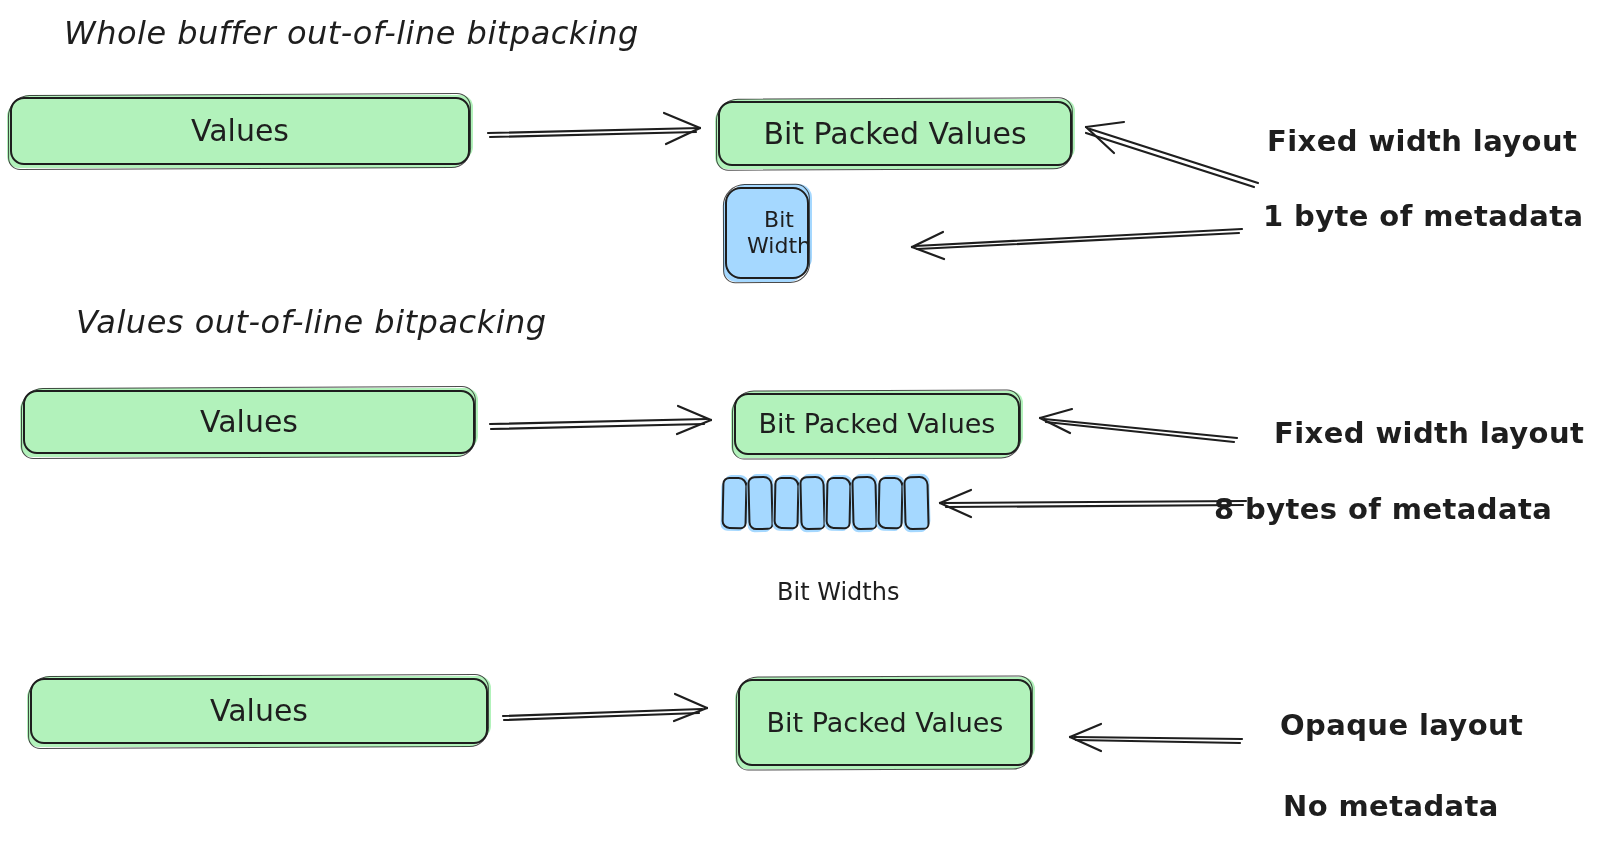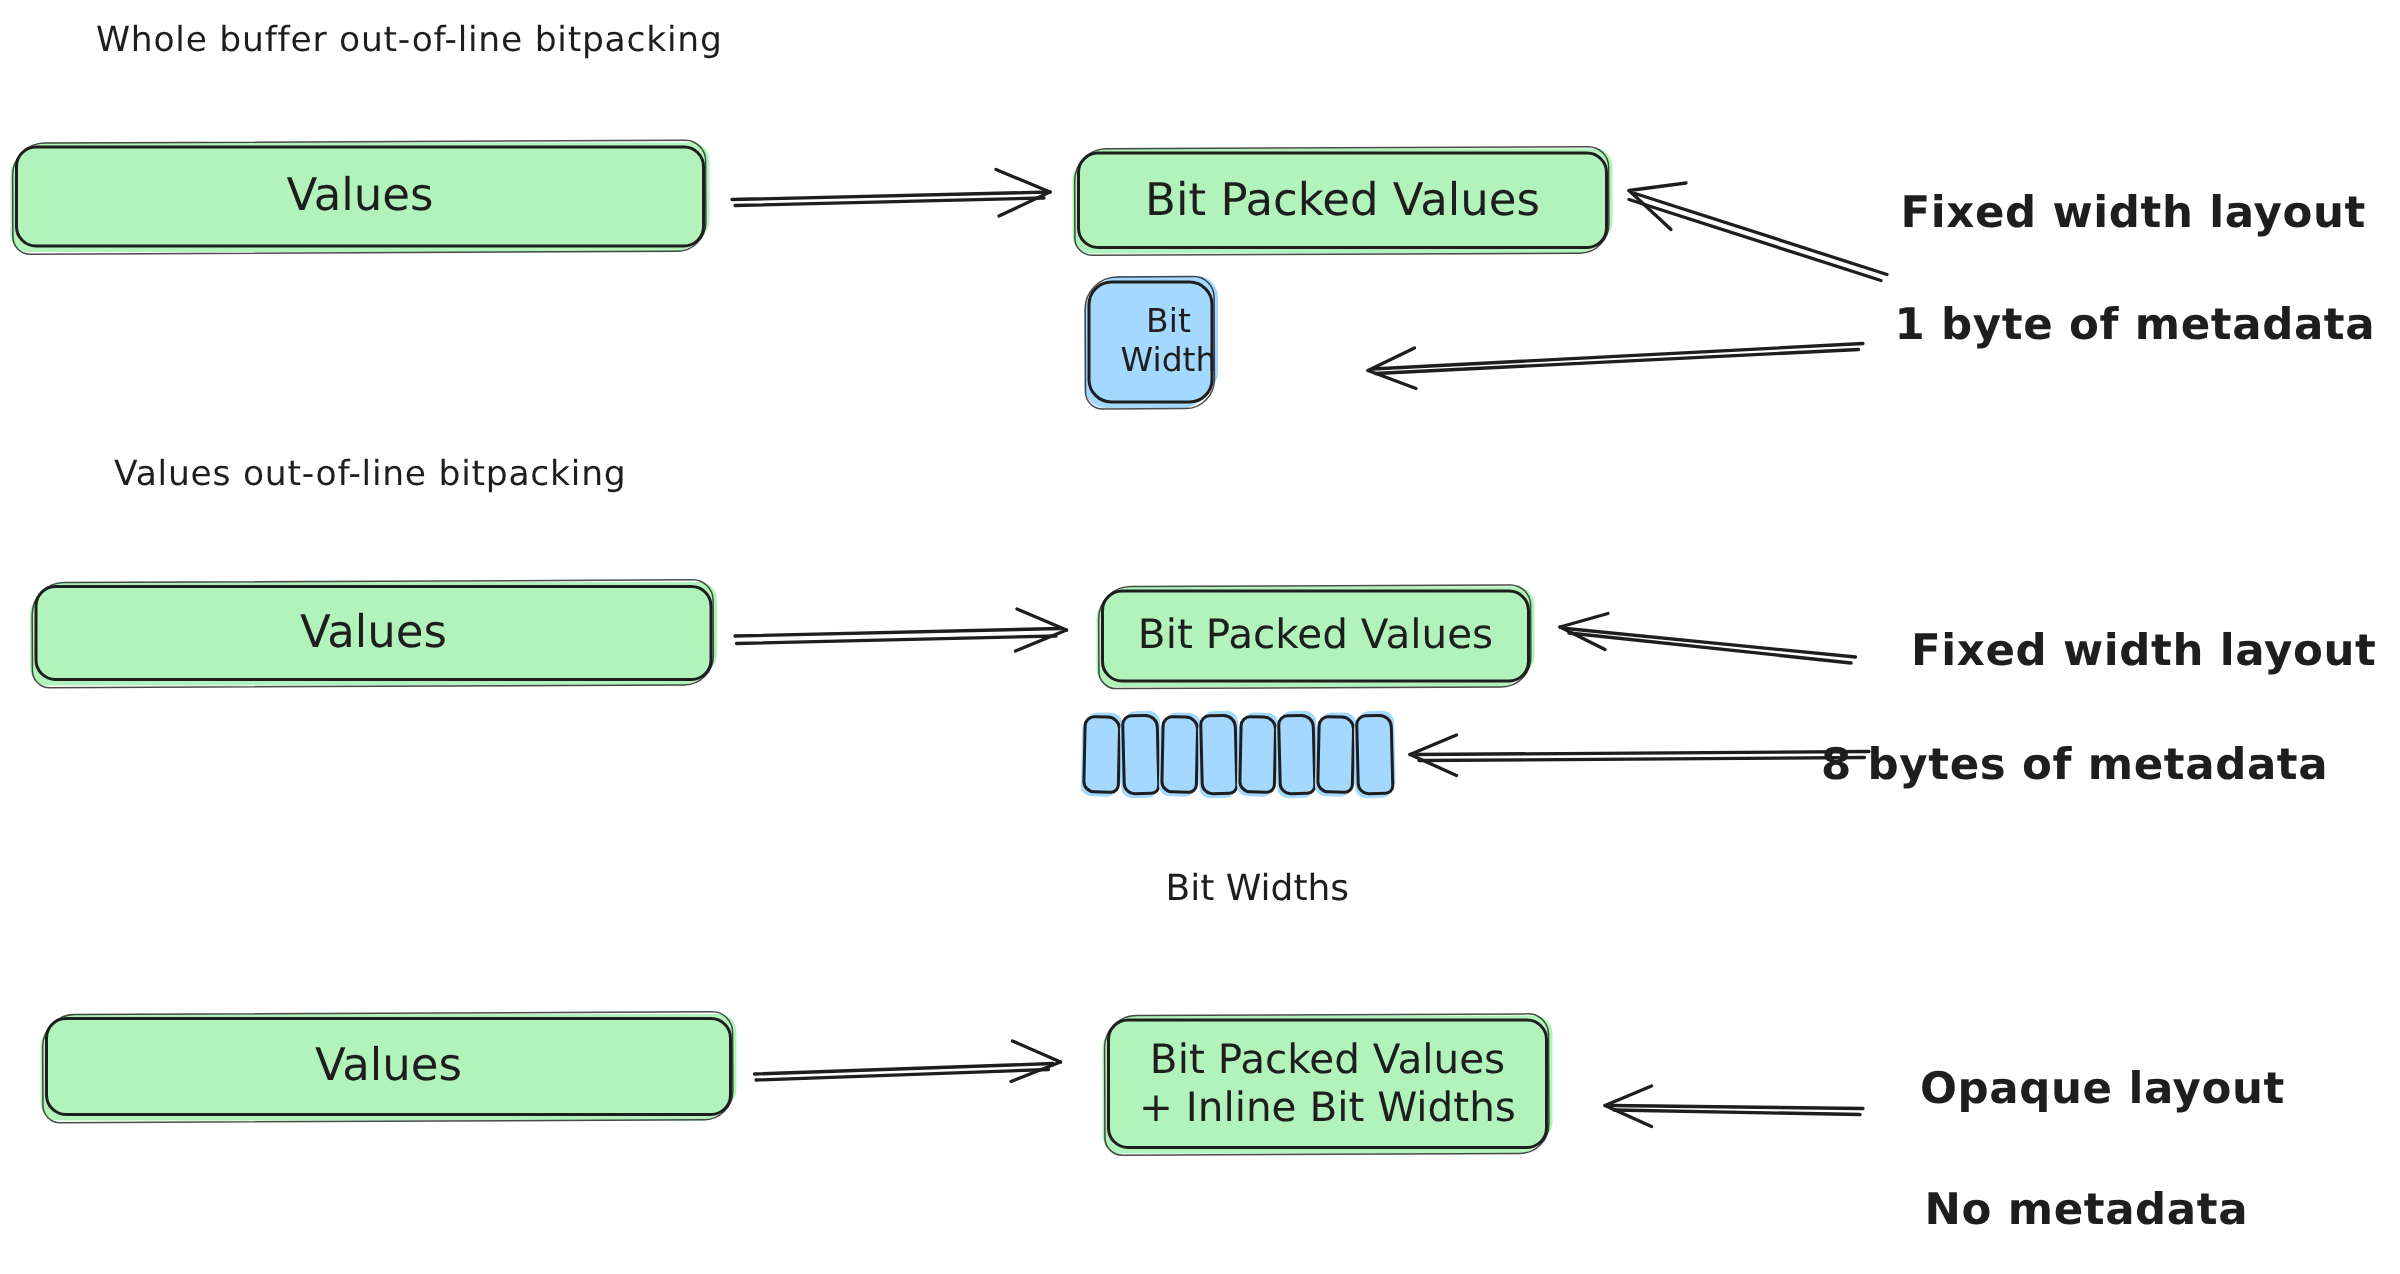--- a/index.html
+++ b/index.html
@@ -12,23 +12,24 @@
   #canvas{
     position:relative;
     width:1600px;height:849px;
     background:var(--bg);
     font-family:"DejaVu Sans","Liberation Sans",sans-serif;
     color:var(--ink);
     overflow:hidden;
   }
   .title{
     position:absolute;
-    font-size:23px;
+    font-size:32px;
     letter-spacing:.5px;
     white-space:nowrap;
+    font-style:italic;
   }
   .sketchbox{
     position:absolute;
     display:flex;
     flex-direction:column;
     align-items:center;
     justify-content:center;
     border:2.3px solid var(--ink);
     text-align:center;
     line-height:1.18;
@@ -106,21 +107,21 @@
   <div class="title" style="left:64px;top:14px;">Whole buffer out-of-line bitpacking</div>
 
   <div class="sketchbox green" style="left:10px;top:97px;width:460px;height:68px;">
     <span class="boxlabel">Values</span>
   </div>
 
   <div class="sketchbox green" style="left:718px;top:101px;width:354px;height:65px;">
     <span class="boxlabel">Bit Packed Values</span>
   </div>
 
-  <div class="sketchbox blue" style="left:725px;top:187px;width:84px;height:82px;padding-left:24px;">
+  <div class="sketchbox blue" style="left:725px;top:187px;width:84px;height:92px;padding-left:24px;">
     <span class="bitwidth-line">Bit</span>
     <span class="bitwidth-line">Width</span>
   </div>
 
   <div class="annotation" style="left:1267px;top:124px;">Fixed width layout</div>
 
   <div class="annotation" style="left:1263px;top:199px;">1 byte of metadata</div>
 
   <div class="title" style="left:76px;top:303px;">Values out-of-line bitpacking</div>
 
@@ -149,21 +150,20 @@
 
   <div class="annotation" style="left:1214px;top:492px;">8 bytes of metadata</div>
 
 
   <div class="sketchbox green" style="left:30px;top:678px;width:458px;height:66px;">
     <span class="boxlabel">Values</span>
   </div>
 
   <div class="sketchbox green" style="left:738px;top:679px;width:294px;height:87px;">
     <span class="boxlabel-sm">Bit Packed Values</span>
-    <span class="boxlabel-sm">+ Inline Bit Widths</span>
   </div>
 
   <div class="annotation" style="left:1283px;top:789px;">No metadata</div>
 
   <div class="annotation" style="left:1280px;top:708px;">Opaque layout</div>
 
   <svg id="arrows" viewBox="0 0 1600 849">
     <g>
       <path d="M488 133 L700 128"></path>
         <path d="M490 137 L696 132"></path>

